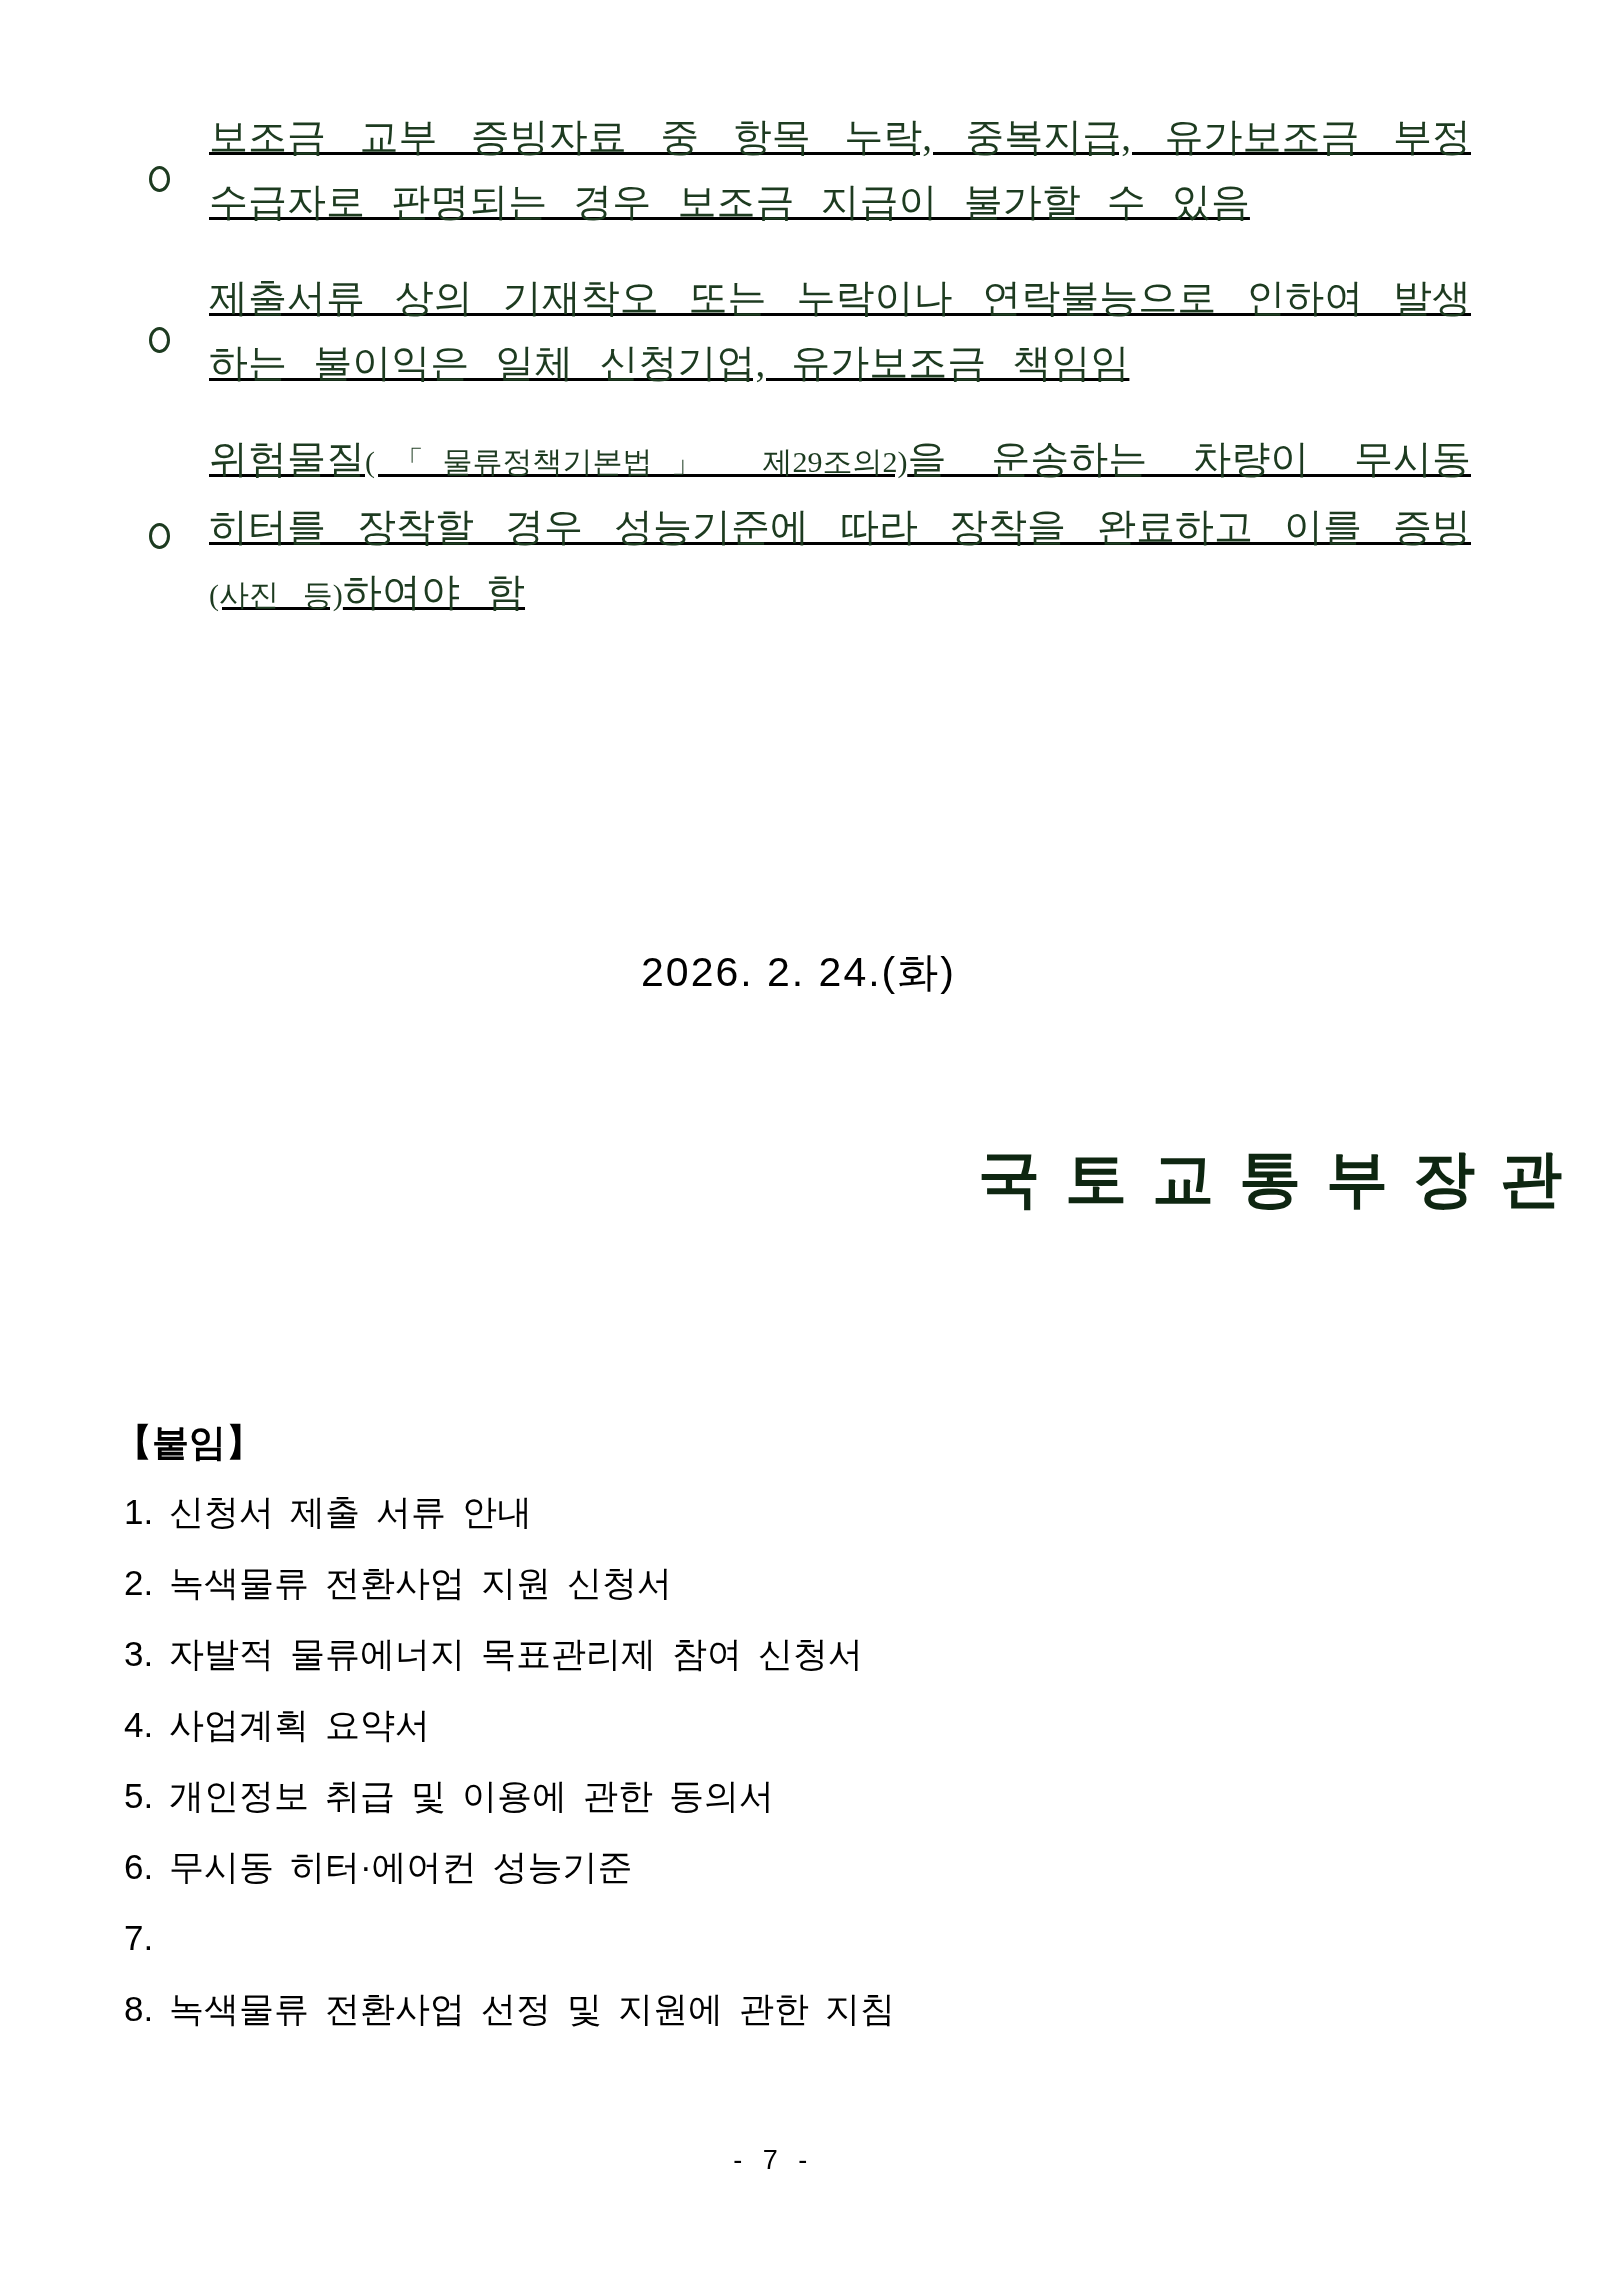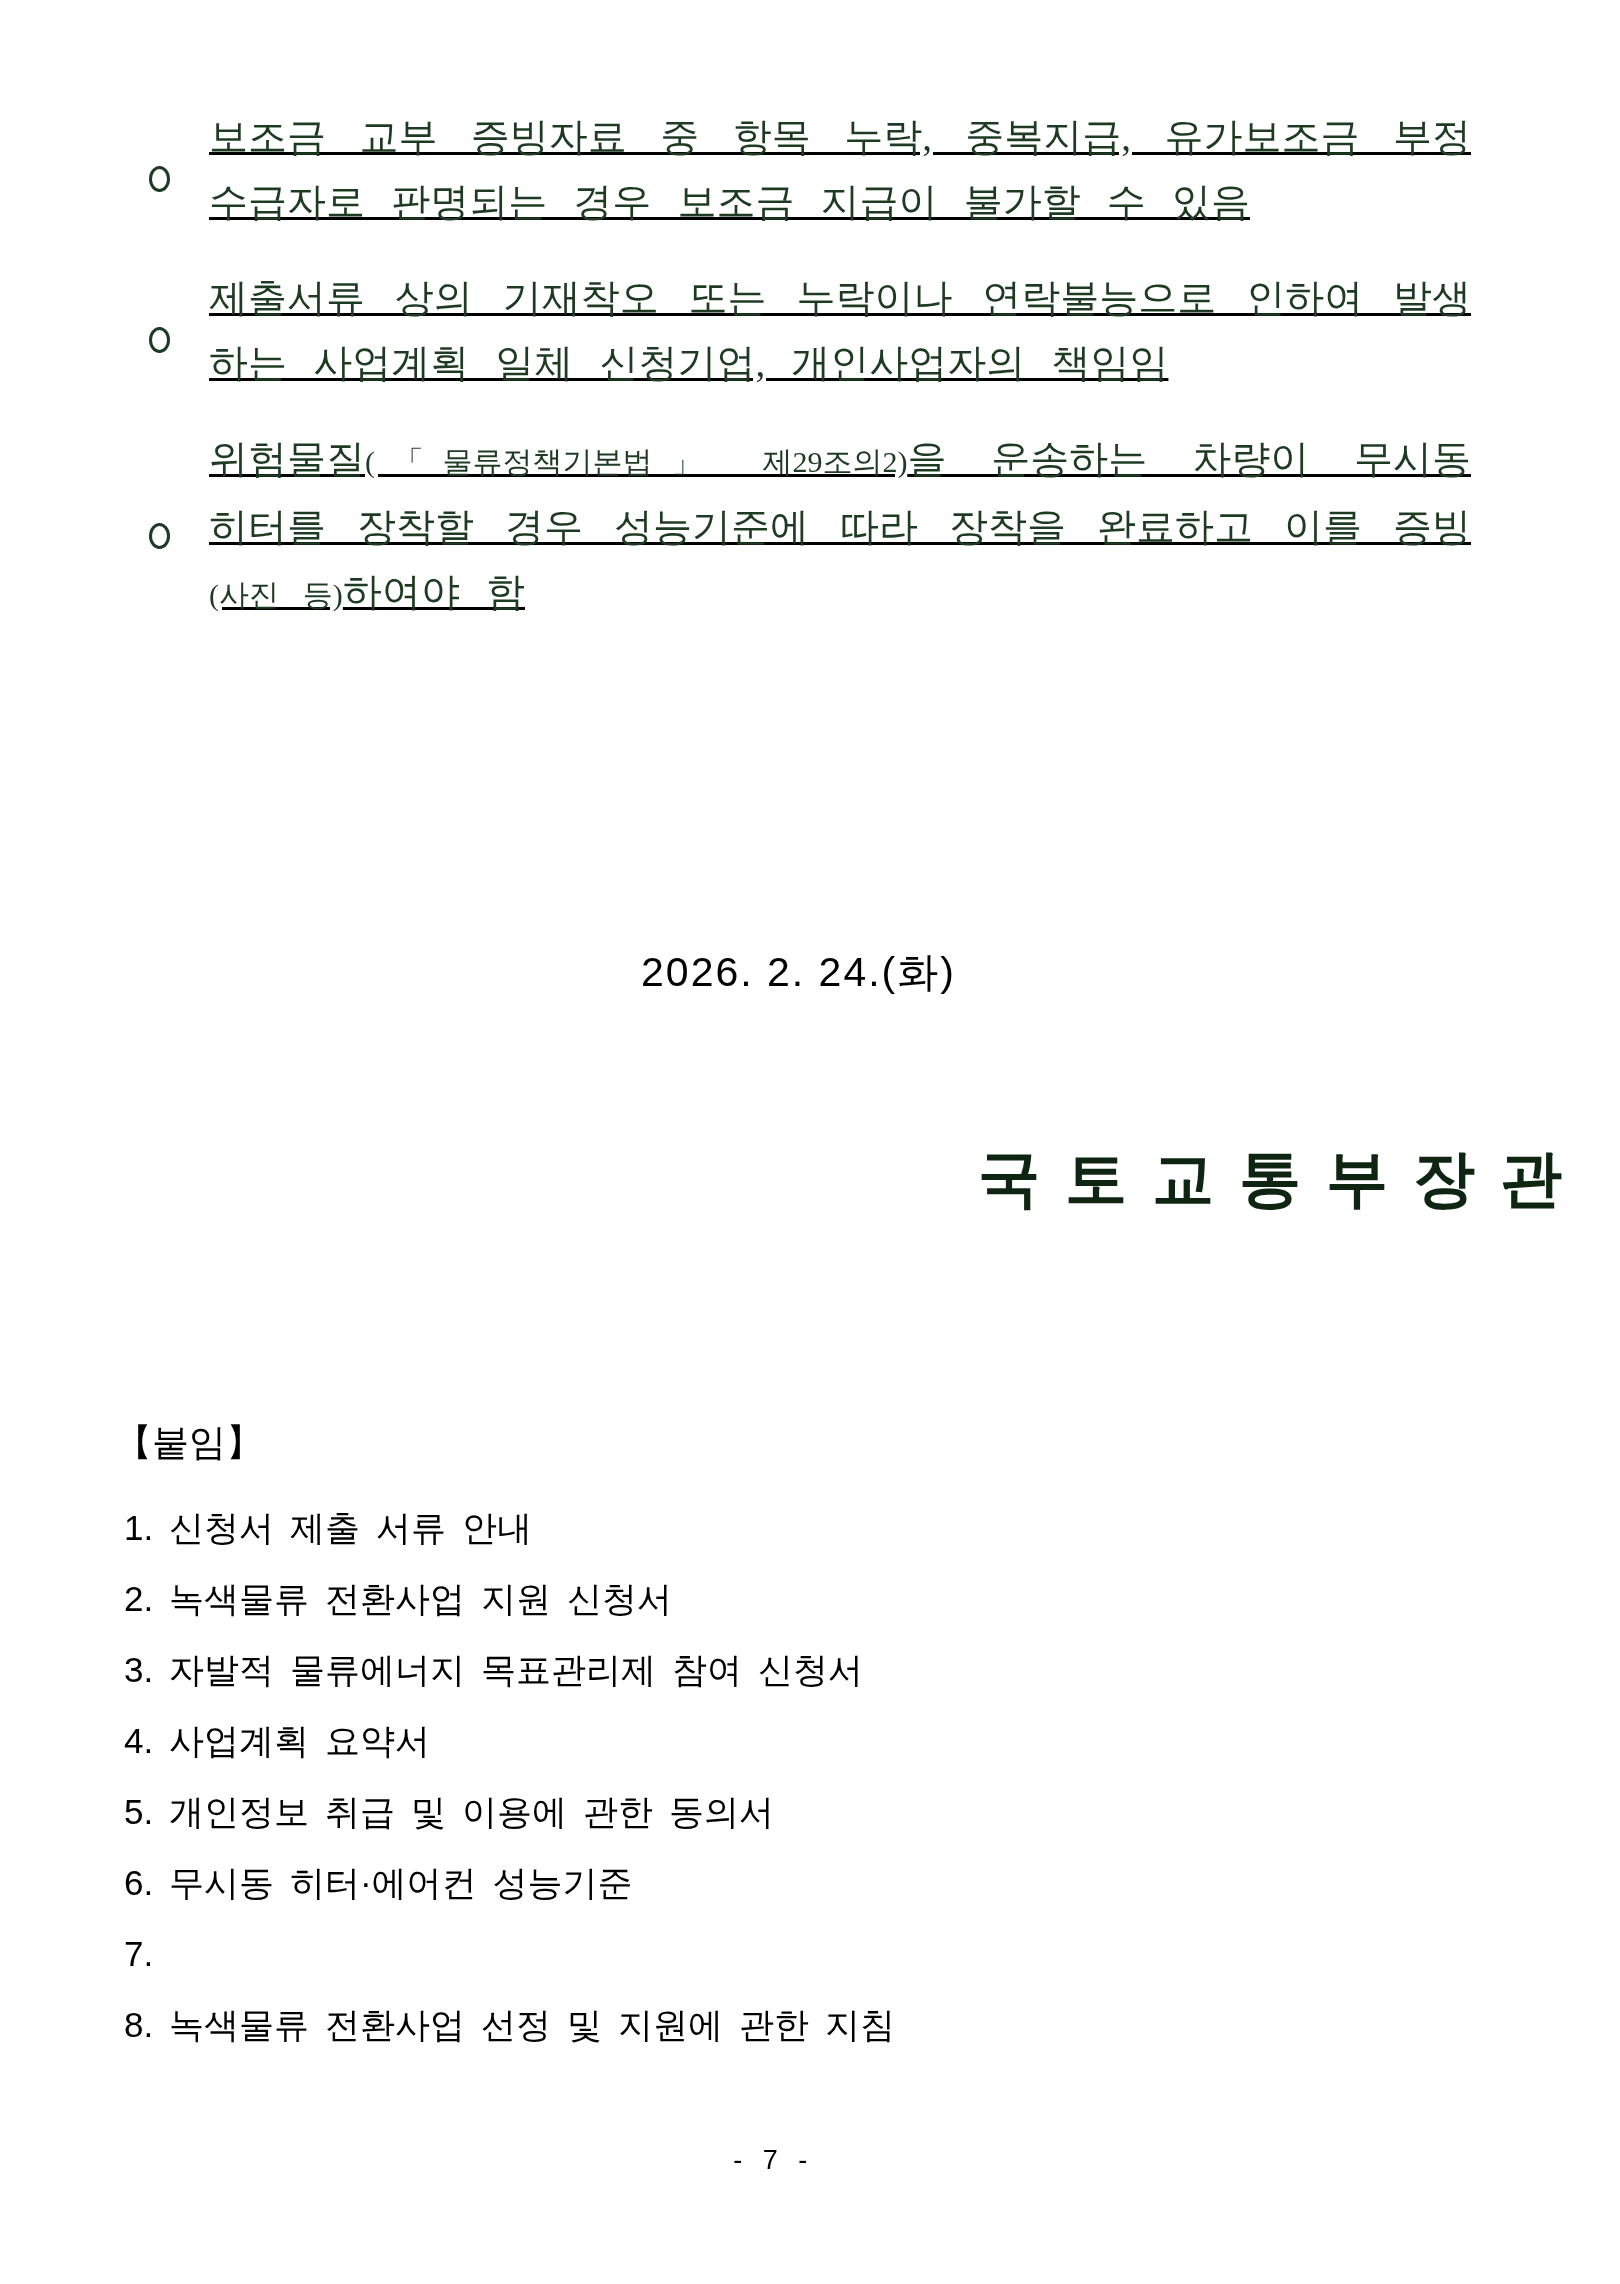--- a/index.html
+++ b/index.html
@@ -64,21 +64,21 @@
     color:var(--title-green);
   }
 
   
   .attachments{
     position:absolute;top:1423px;left:115px;width:1240px;
     font-family:"Liberation Sans","DejaVu Sans",sans-serif;
     color:var(--ink-black);
   }
   .att-header{
-    font-size:37px;font-weight:normal;line-height:40px;margin-bottom:46px;
+    font-size:37px;font-weight:bold;line-height:40px;margin-bottom:30px;
   }
   .att-list{
     list-style:none;padding-left:9px;
   }
   .att-item{
     display:flex;font-size:35px;line-height:37px;margin-bottom:34px;
     word-spacing:0.18em;
   }
   .att-num{
     margin-right:15.7px;flex:0 0 auto;
@@ -102,21 +102,21 @@
         <div class="marker-col"><span class="circle-marker" aria-label="ㅇ"></span></div>
         <div class="b-text">
           <div class="line j"><span class="seg">보조금 교부 증빙자료 중 항목 누락, 중복지급, 유가보조금 부정</span></div>
           <div class="line"><span class="seg">수급자로 판명되는 경우 보조금 지급이 불가할 수 있음</span></div>
         </div>
       </div>
       <div class="bullet">
         <div class="marker-col"><span class="circle-marker" aria-label="ㅇ"></span></div>
         <div class="b-text">
           <div class="line j"><span class="seg">제출서류 상의 기재착오 또는 누락이나 연락불능으로 인하여 발생</span></div>
-          <div class="line"><span class="seg">하는 사업계획 일체 신청기업, 개인사업자의 책임임</span></div>
+          <div class="line"><span class="seg">하는 불이익은 일체 신청기업, 유가보조금 책임임</span></div>
         </div>
       </div>
       <div class="bullet">
         <div class="marker-col"><span class="circle-marker" aria-label="ㅇ"></span></div>
         <div class="b-text">
           <div class="line j"><span class="seg">위험물질</span><span class="seg small">(「물류정책기본법」 제29조의2)</span><span class="seg">을 운송하는 차량이 무시동</span></div>
           <div class="line j"><span class="seg">히터를 장착할 경우 성능기준에 따라 장착을 완료하고 이를 증빙</span></div>
           <div class="line"><span class="seg small">(사진 등)</span><span class="seg">하여야 함</span></div>
         </div>
       </div>

